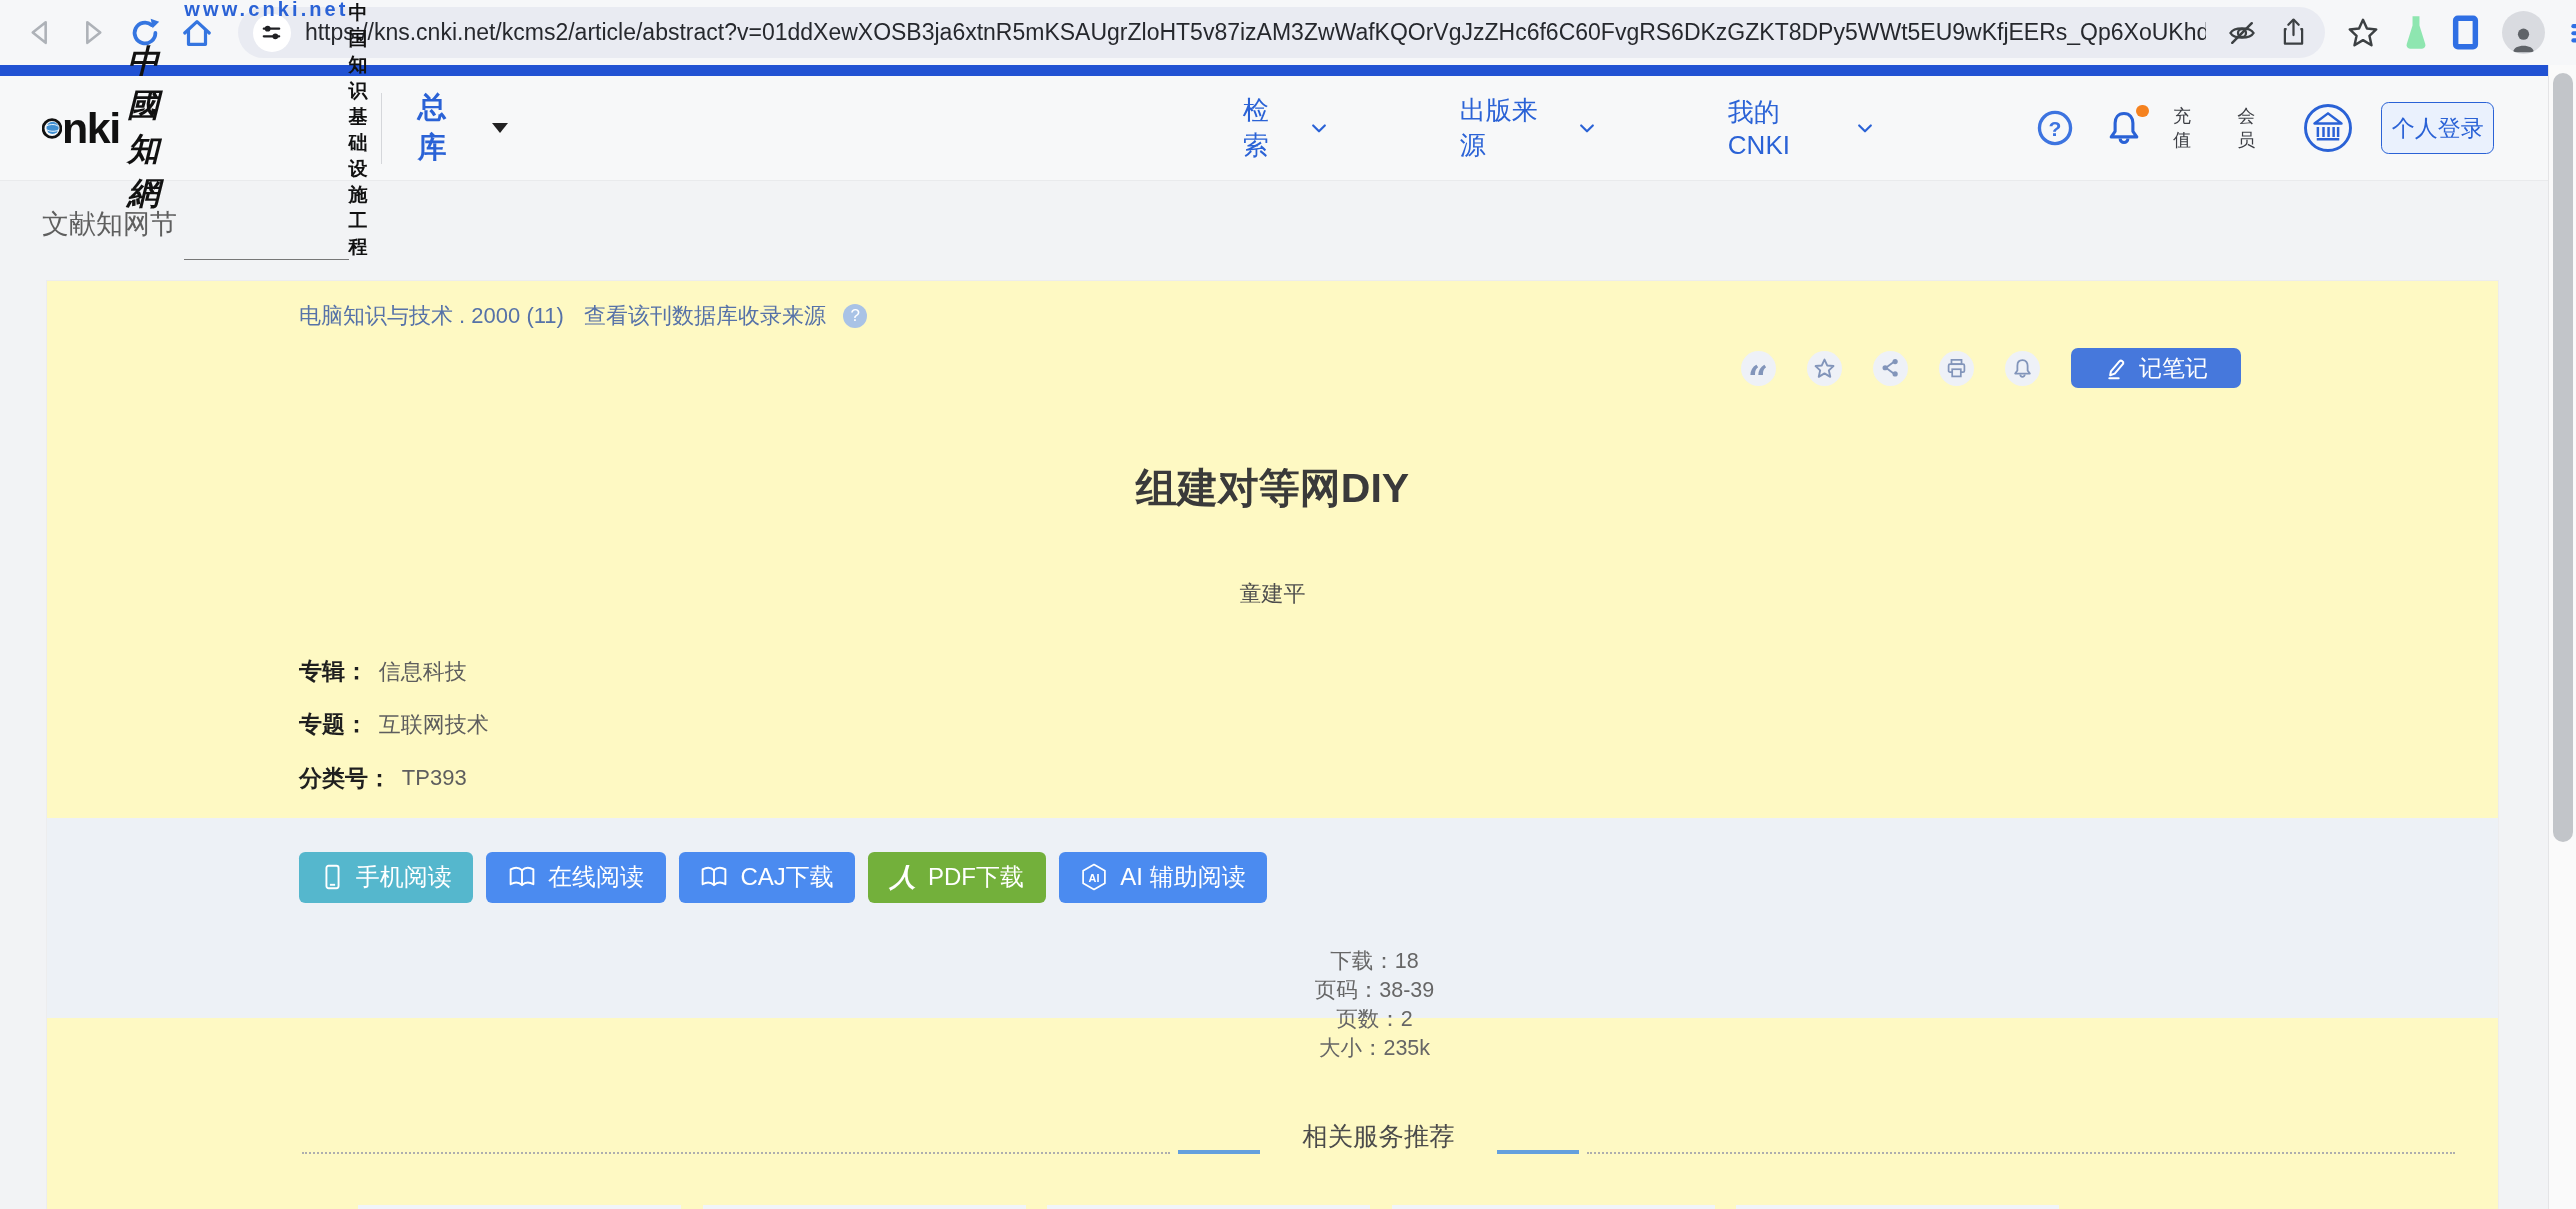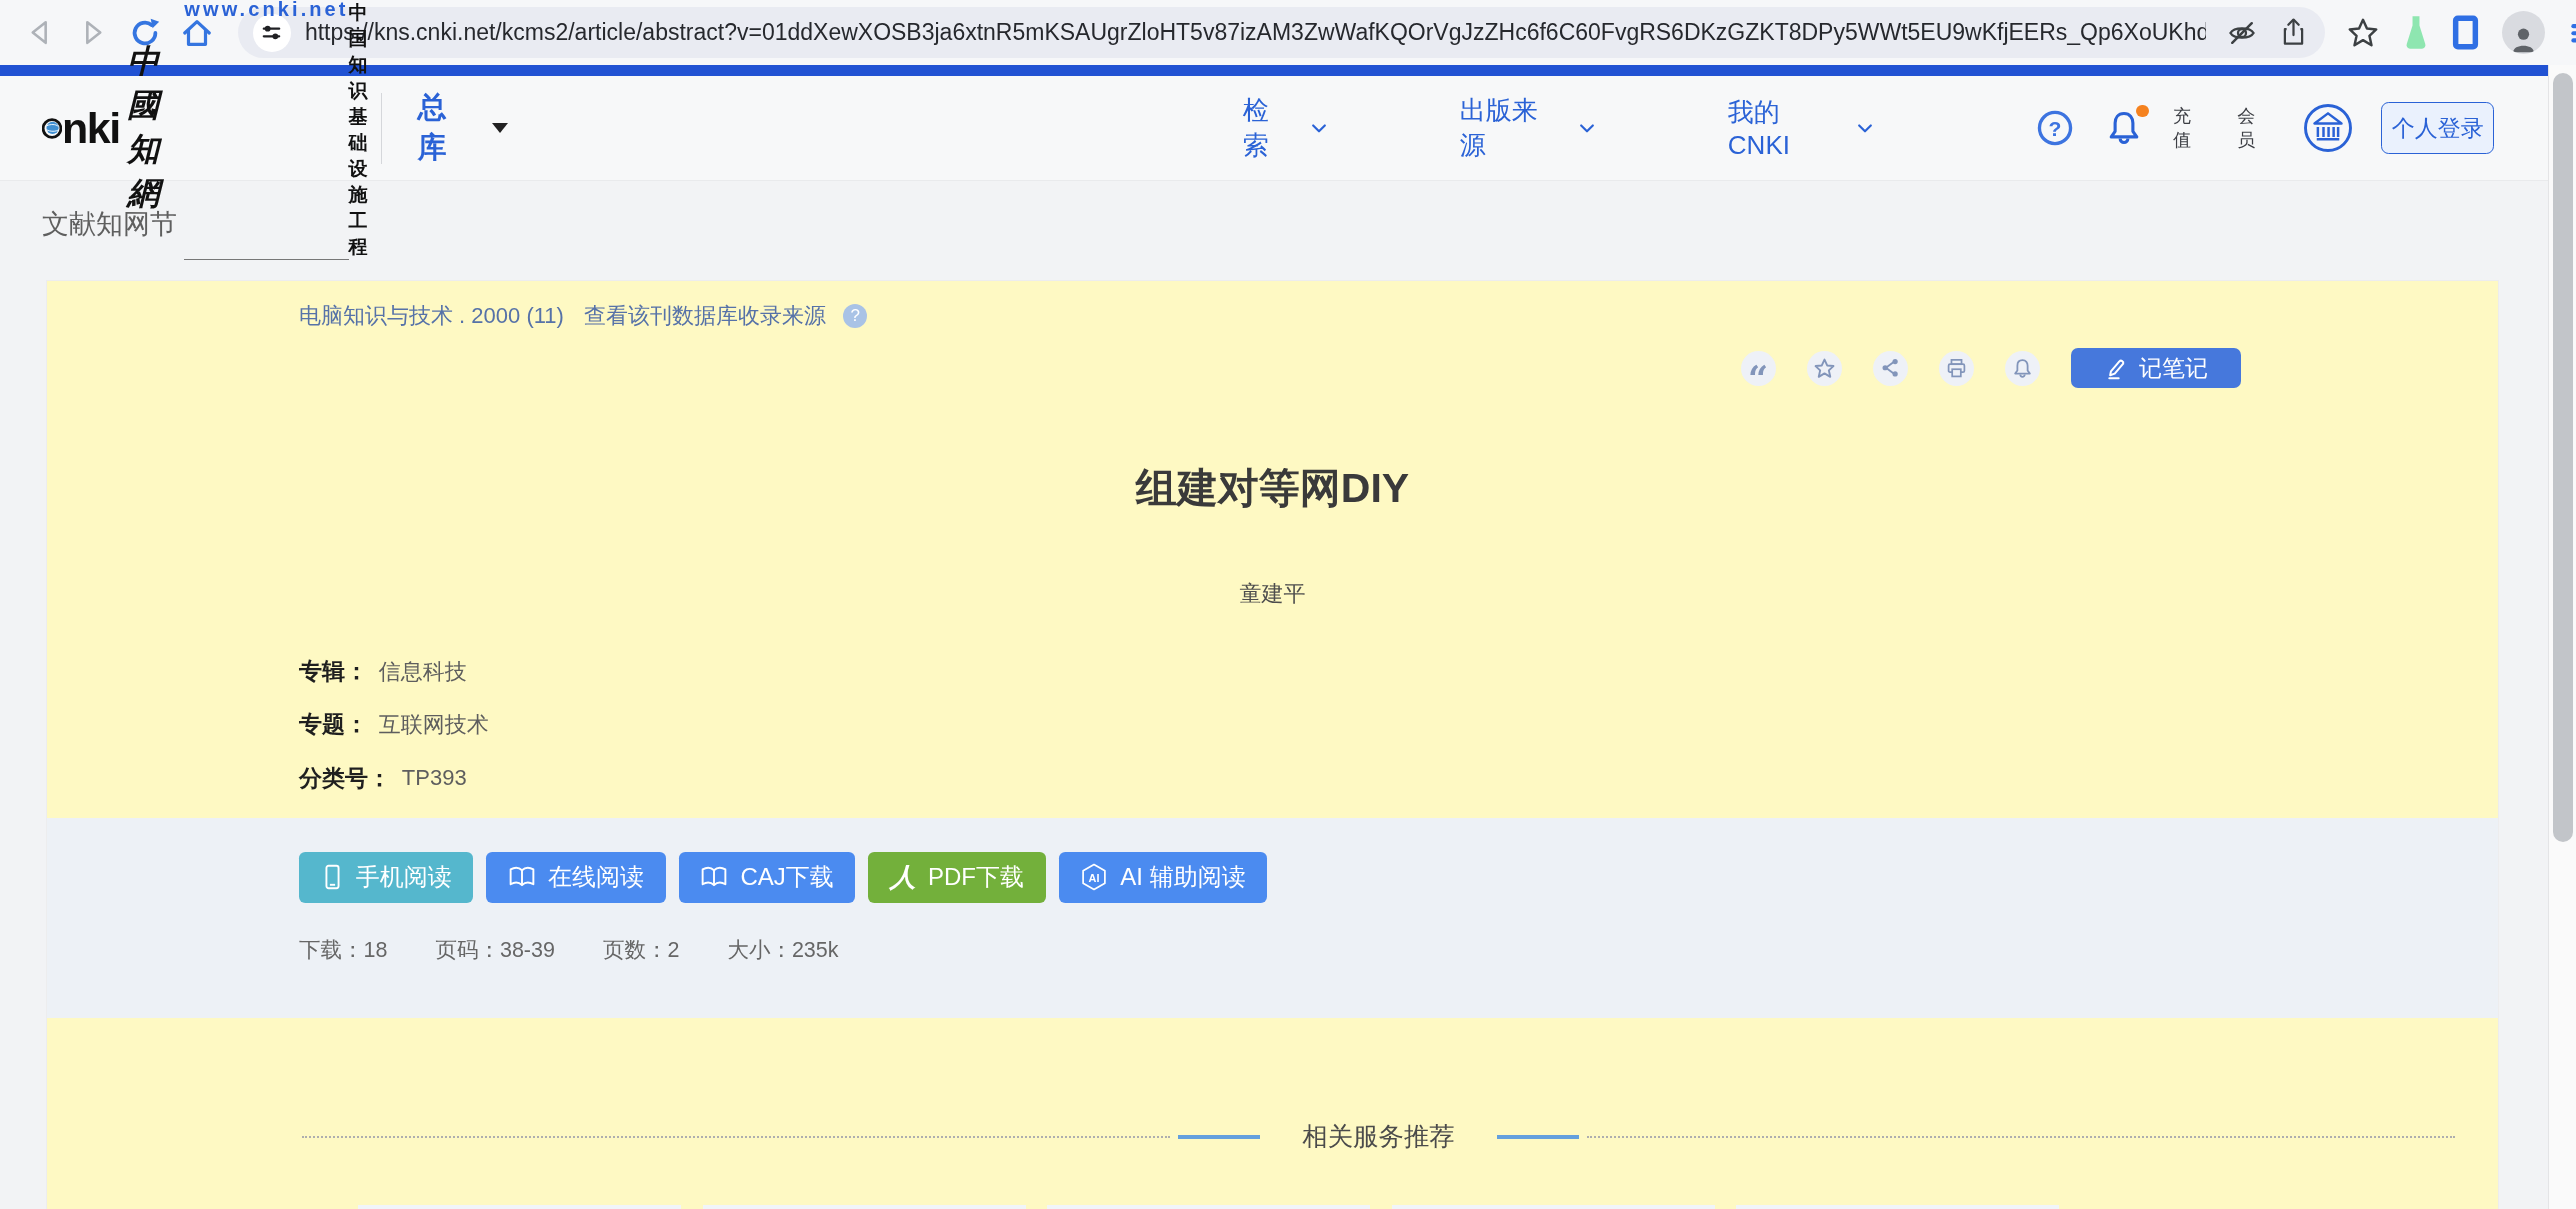--- a/index.html
+++ b/index.html
@@ -87,24 +87,24 @@
   .meta-row { display:flex; align-items:center; margin-bottom:25.4px; height:28px; }
   .meta-label { font-size:23px; font-weight:bold; color:#1f1f1f; }
   .meta-value { font-size:22px; color:#5e5e5e; margin-left:10.8px; }
 
   .band { margin-top:3.1px; width:100%; height:200px; background:#edf1f6; padding:34px 0 16px 252px; }
   .btn-row { display:flex; align-items:center; }
   .dl-btn { height:51px; border-radius:6.2px; display:flex; align-items:center; padding:0 21.5px;
     margin-right:13px; color:#fff; font-size:24px; cursor:pointer; white-space:nowrap; }
   .dl-btn .bicon { display:flex; align-items:center; margin-right:12.3px; }
   .pdf-man { font-size:26px; font-weight:bold; font-style:italic; line-height:1; }
-  .stats-row { display:flex; align-items:center; margin-top:32px; }
+  .stats-row { display:flex; align-items:center; margin-top:43px;flex-direction:column; }
   .stat { font-size:21.5px; color:#666; margin-right:48px; }
 
-  .related-divider { display:flex; align-items:center; margin:102px 43px 0 255px; }
+  .related-divider { display:flex; align-items:flex-end; margin:102px 43px 0 255px; }
   .dots { flex:1; border-top:2.3px dotted #aeaeae; }
   .dash { width:82px; height:3.8px; background:#64a0dd; margin:0 7.7px; }
   .rel-heading { font-size:25.4px; color:#4b4b4b; margin:0 35px; white-space:nowrap; }
 
   .services { display:flex; margin:51px 0 0 311px; }
   .svc-card { width:323px; height:92px; background:#f1f5f9; margin-right:21.5px;
     display:flex; align-items:center; justify-content:center; cursor:pointer; }
 </style>
 </head>
 <body>

